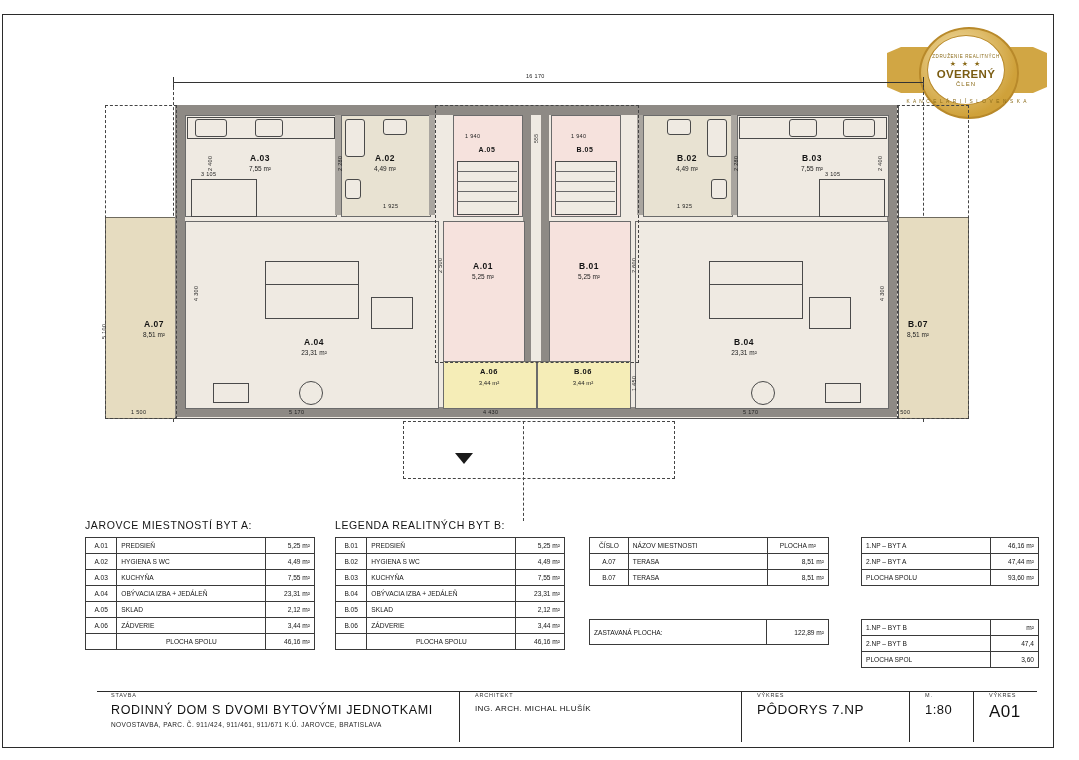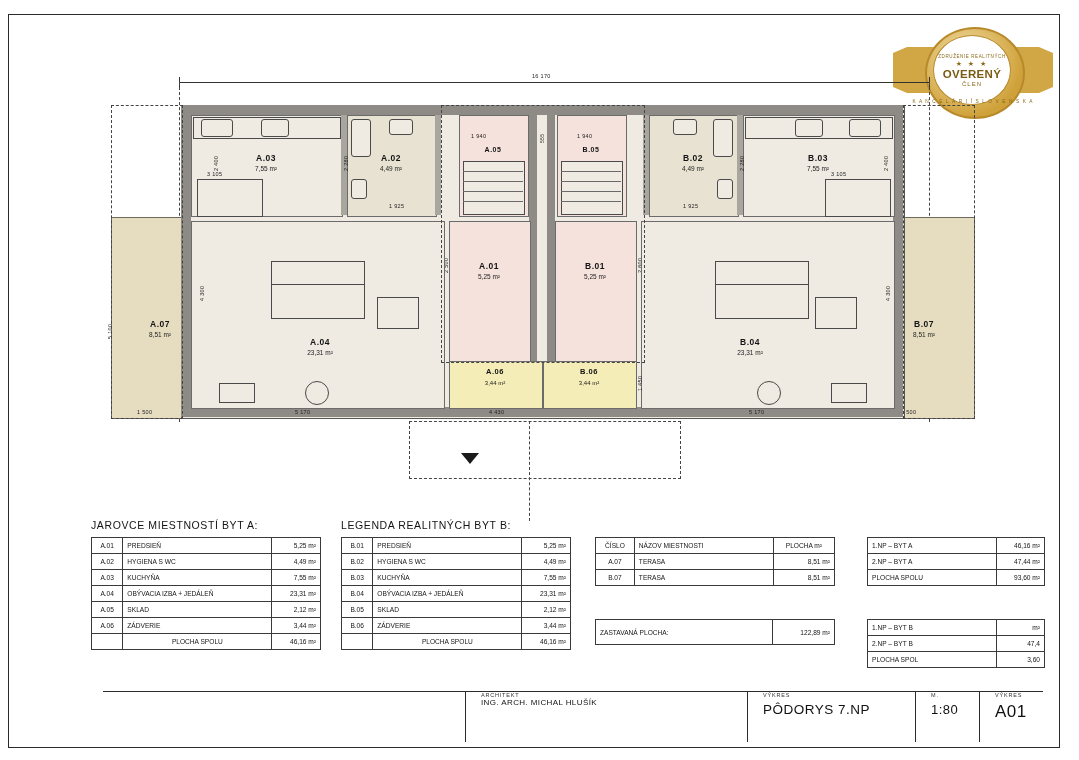--- a/index.html
+++ b/index.html
@@ -1,21 +1,21 @@
 <!DOCTYPE html>
 <html><head>
 <meta charset="utf-8">
 <style>
   html,body{margin:0;padding:0;}
   body{
     width:1079px;height:760px;background:#ffffff;
     font-family:"Liberation Sans", sans-serif;
     color:#1a1a1a;overflow:hidden;position:relative;
   }
-  .sheet{position:absolute;left:8px;top:14px;width:1050px;height:732px;border:1.5px solid #2b2b2b;background:#fff;}
+  .sheet{position:absolute;left:2px;top:14px;width:1050px;height:732px;border:1.5px solid #2b2b2b;background:#fff;}
 
   
   .stamp{position:absolute;left:884px;top:10px;width:160px;height:92px;}
   .stamp .ribbon{position:absolute;left:0;top:22px;width:160px;height:46px;background:#cfa13a;
      clip-path:polygon(0 6px,14px 0,146px 0,160px 6px,160px 40px,146px 46px,14px 46px,0 40px);opacity:.95;}
   .stamp .circle{position:absolute;left:32px;top:2px;width:96px;height:88px;border-radius:50%;
      background:radial-gradient(circle at 40% 35%,#f5e3b0,#cfa13a 70%);border:2px solid #b8892a;}
   .stamp .inner{position:absolute;left:40px;top:10px;width:76px;height:68px;border-radius:50%;
      background:#fff;border:1px solid #b8892a;display:flex;flex-direction:column;align-items:center;justify-content:center;}
   .stamp .s-top{font-size:4.5px;letter-spacing:.6px;color:#8a6a18;margin-bottom:1px;}
@@ -58,21 +58,21 @@
   td.c{text-align:center;}
   td.r{text-align:right;}
 
   
   .titleblock{position:absolute;left:94px;top:676px;width:940px;height:50px;border-top:1.2px solid #2b2b2b;}
   .tb-cell{position:absolute;top:0;height:50px;}
   .tb-div{position:absolute;top:0;width:1px;height:50px;background:#2b2b2b;}
   .tb-cap{font-size:5.5px;letter-spacing:.8px;color:#333;}
   .tb-main{font-size:12.5px;letter-spacing:.6px;color:#111;margin-top:5px;}
   .tb-sub{font-size:6.5px;letter-spacing:.4px;color:#222;margin-top:4px;}
-  .tb-med{font-size:8px;letter-spacing:.4px;color:#111;}
+  .tb-med{font-size:8px;letter-spacing:.4px;color:#111;margin-top:6px;}
   .tb-big{font-size:15px;letter-spacing:.5px;color:#111;margin-top:4px;}
 </style>
 </head>
 <body>
 
 <div class="sheet">
 
   <div class="stamp">
     <div class="ribbon"></div>
     <div class="circle"></div>
@@ -405,20 +405,25 @@
         </tr>
     </tbody>
   </table>
 
   <div class="titleblock">
     <div class="tb-div" style="left:362px;"></div>
     <div class="tb-div" style="left:644px;"></div>
     <div class="tb-div" style="left:812px;"></div>
     <div class="tb-div" style="left:876px;"></div>
 
+    <div class="tb-cell" style="left:14px;width:340px;">
+      <div class="tb-cap">STAVBA</div>
+      <div class="tb-main">RODINNÝ DOM S DVOMI BYTOVÝMI JEDNOTKAMI</div>
+      <div class="tb-sub">NOVOSTAVBA, PARC. Č. 911/424, 911/461, 911/671 K.Ú. JAROVCE, BRATISLAVA</div>
+    </div>
 
     <div class="tb-cell" style="left:378px;width:250px;">
       <div class="tb-cap">ARCHITEKT</div>
       <div class="tb-med">ING. ARCH. MICHAL HLUŠÍK</div>
     </div>
 
     <div class="tb-cell" style="left:660px;width:150px;">
       <div class="tb-cap">VÝKRES</div>
       <div class="tb-big" style="font-size:13.5px;">PÔDORYS 7.NP</div>
     </div>

